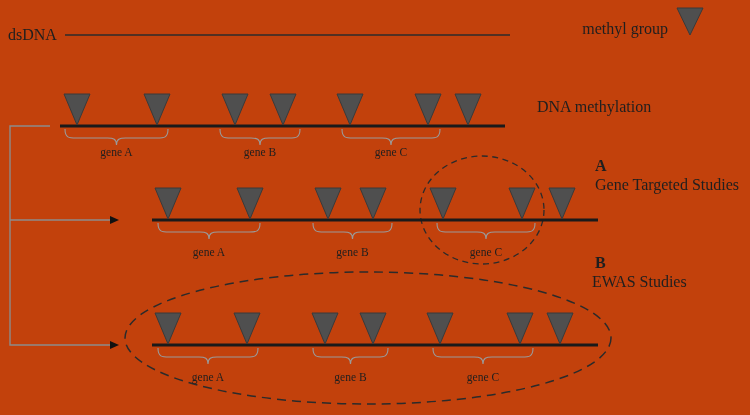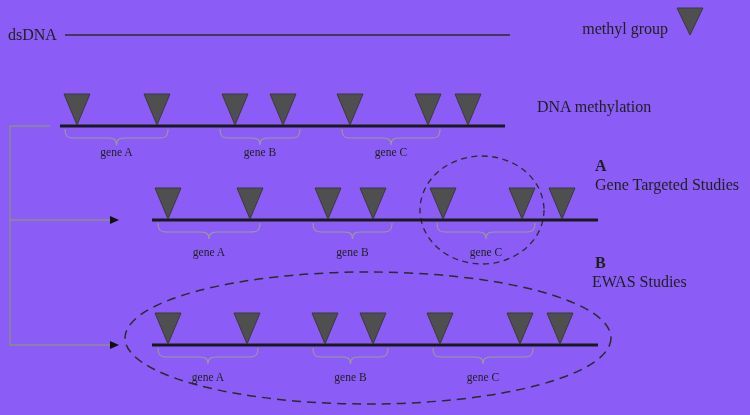--- a/index.html
+++ b/index.html
@@ -1,20 +1,20 @@
 <!DOCTYPE html>
 <html><head>
 <meta charset="utf-8">
 <style>
   html, body { margin: 0; padding: 0; background: #ffffff; }
   .stage {
     position: relative;
     width: 750px;
     height: 415px;
-    background: #8b5cf6;
+    background: #c2410c;
     overflow: hidden;
     font-family: "Liberation Serif", "DejaVu Serif", serif;
   }
   svg { display: block; }
   .label {
     font-family: "Liberation Serif", "DejaVu Serif", serif;
     font-size: 16px;
     fill: #1f1f1f;
   }
   .bold { font-weight: bold; }

